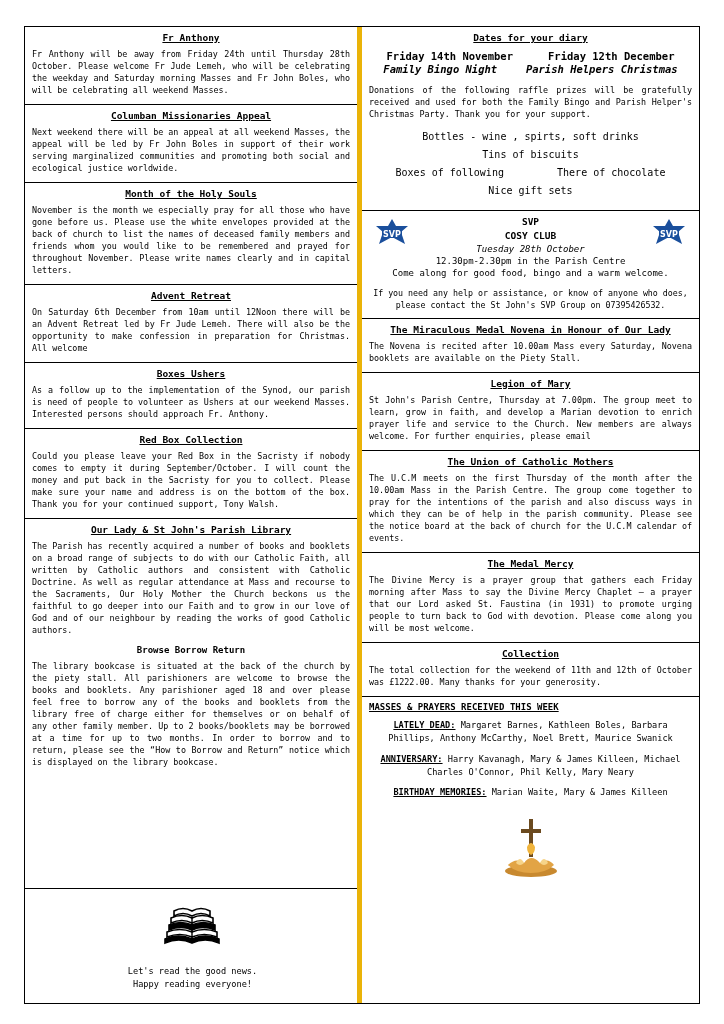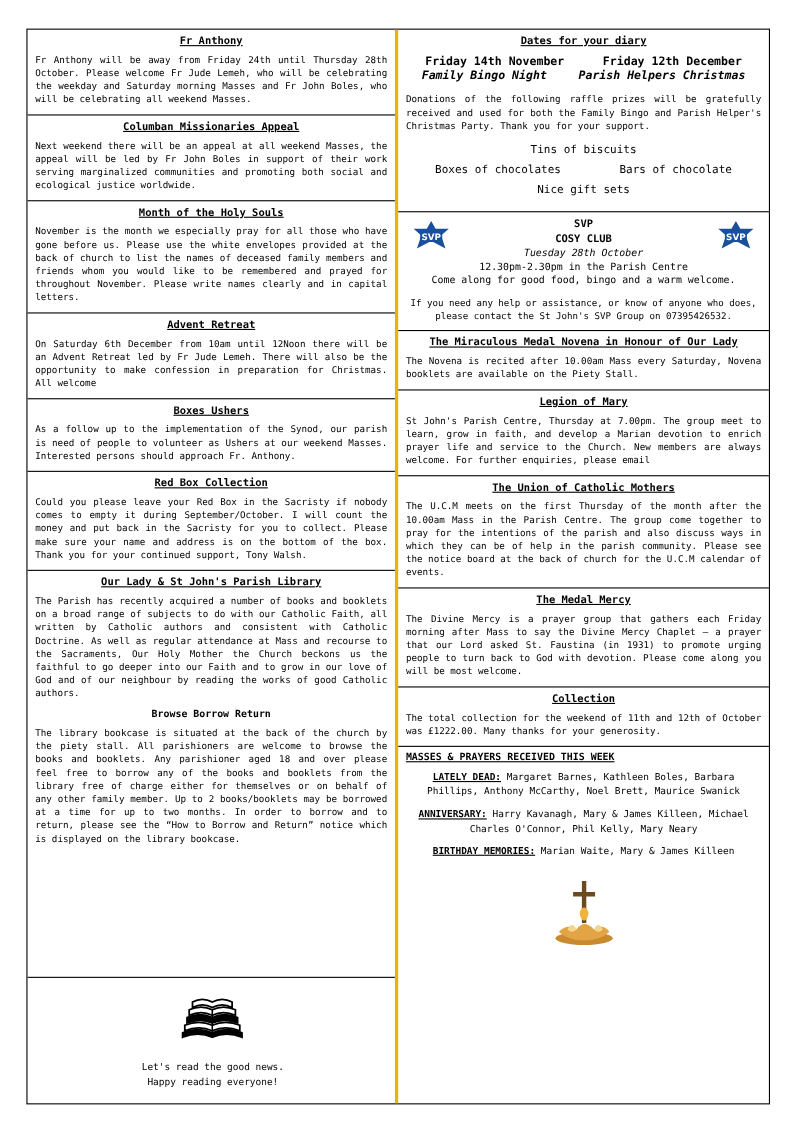--- a/index.html
+++ b/index.html
@@ -27,21 +27,21 @@
     border: 1px solid #000;
     box-sizing: border-box;
   }
   .col {
     box-sizing: border-box;
     display: flex;
     flex-direction: column;
   }
   .col-left {
     width: 50%;
-    border-right: 3px solid #eab308;
+    border-right: 5px solid #eab308;
   }
   .col-right {
     width: 50%;
   }
   .block {
     box-sizing: border-box;
     border-bottom: 1px solid #000;
     padding: 5px 7px 7px 7px;
   }
   .block:last-child {
@@ -257,24 +257,25 @@
         <div class="diary-head">Dates for your diary</div>
         <div class="diary-dates">
           <span>Friday 14th November</span>
           <span>Friday 12th December</span>
         </div>
         <div class="diary-events">
           <span>Family Bingo Night</span>
           <span>Parish Helpers Christmas</span>
         </div>
         <div class="diary-para">Donations of the following  raffle prizes will be gratefully received and used for both the Family Bingo and Parish Helper's Christmas Party. Thank you for your support.</div>
+        <div class="prize-line">Bottles - wine , spirts, soft drinks</div>
         <div class="prize-line">Tins of biscuits</div>
         <div class="prize-two">
-          <span>Boxes of chocolates</span>
-          <span>Bars of chocolate</span>
+          <span>Boxes of following</span>
+          <span>There of chocolate</span>
         </div>
         <div class="prize-line">Nice gift sets</div>
       </div>
 
       <div class="block">
         <div class="svp-wrap">
           <div class="svp-logo left">
             <svg width="34" height="30" viewBox="0 0 34 30">
               <path d="M17 1 L21 8 L33 8 L26 14 L30 26 L17 19 L4 26 L8 14 L1 8 L13 8 Z" fill="#1a4f9c"></path>
               <rect x="7" y="10" width="20" height="10" fill="#1a4f9c"></rect>

